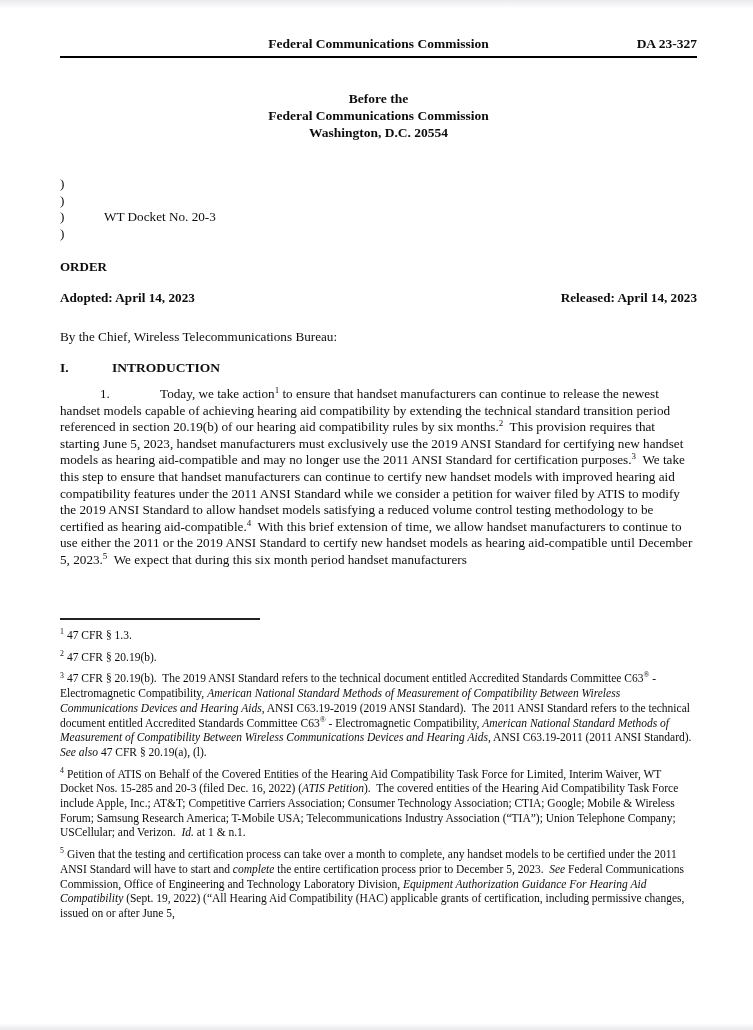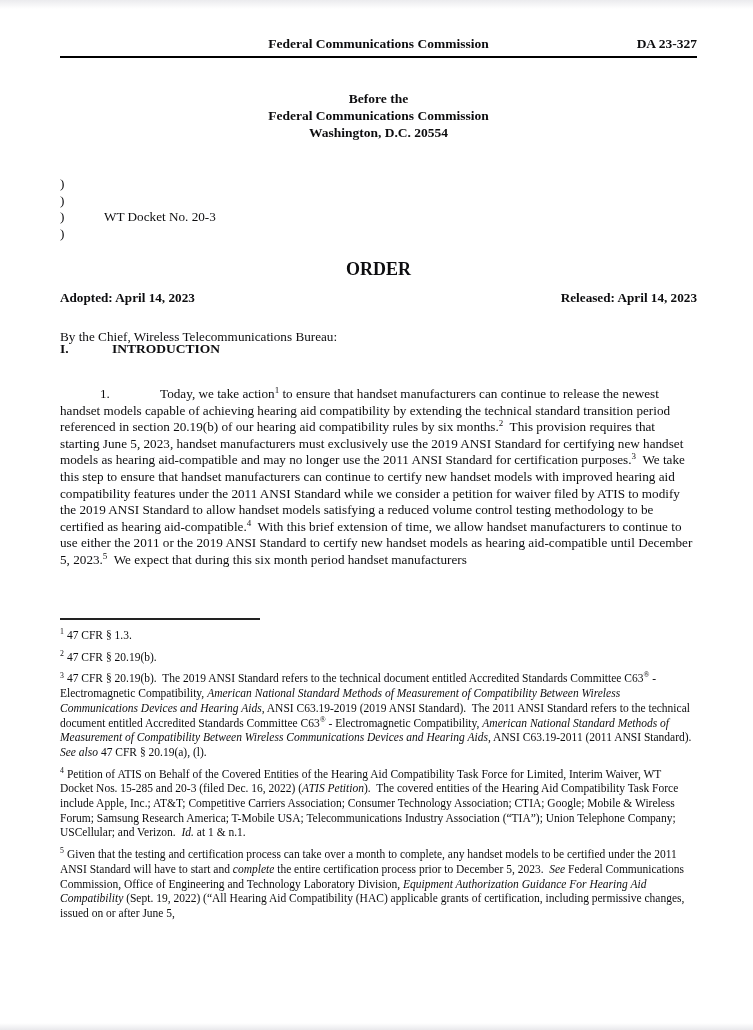--- a/index.html
+++ b/index.html
@@ -28,28 +28,28 @@
   .header-rule { top:56px; height:2px; background:#000; }
 
   .masthead { top:90px; text-align:center; font-weight:bold; font-size:13.5px;
               line-height:17px; white-space:pre-line; }
 
   .caption { top:176px; display:flex; font-size:13.2px; line-height:16.5px; }
   .caption-left { width:328px; white-space:pre-line; }
   .caption-paren { width:44px; white-space:pre-line; }
   .caption-right { flex:1; white-space:pre-line; }
 
-  .order-title { top:259px; text-align:center; font-weight:bold; font-size:18px; }
+  .order-title { top:259px; text-align:left; font-weight:bold; font-size:13px; }
 
   .dates-row { top:290px; display:flex; justify-content:space-between;
                font-weight:bold; font-size:13.2px; }
 
   .byline { top:329px; font-size:13.2px; }
 
-  .section-heading { top:341px; font-weight:bold; font-size:13.5px; }
+  .section-heading { top:360px; font-weight:bold; font-size:13.5px; }
   .secnum { display:inline-block; width:52px; }
 
   .body-para { top:386px; font-size:13.2px; line-height:16.6px;
                white-space:pre-wrap; }
   .pnum { display:inline-block; margin-left:40px; width:60px; white-space:pre; }
 
   sup { vertical-align:super; font-size:0.68em; line-height:0; }
 
   .fn-rule { top:618px; width:200px; height:1.5px; background:#222; right:auto; }
 

